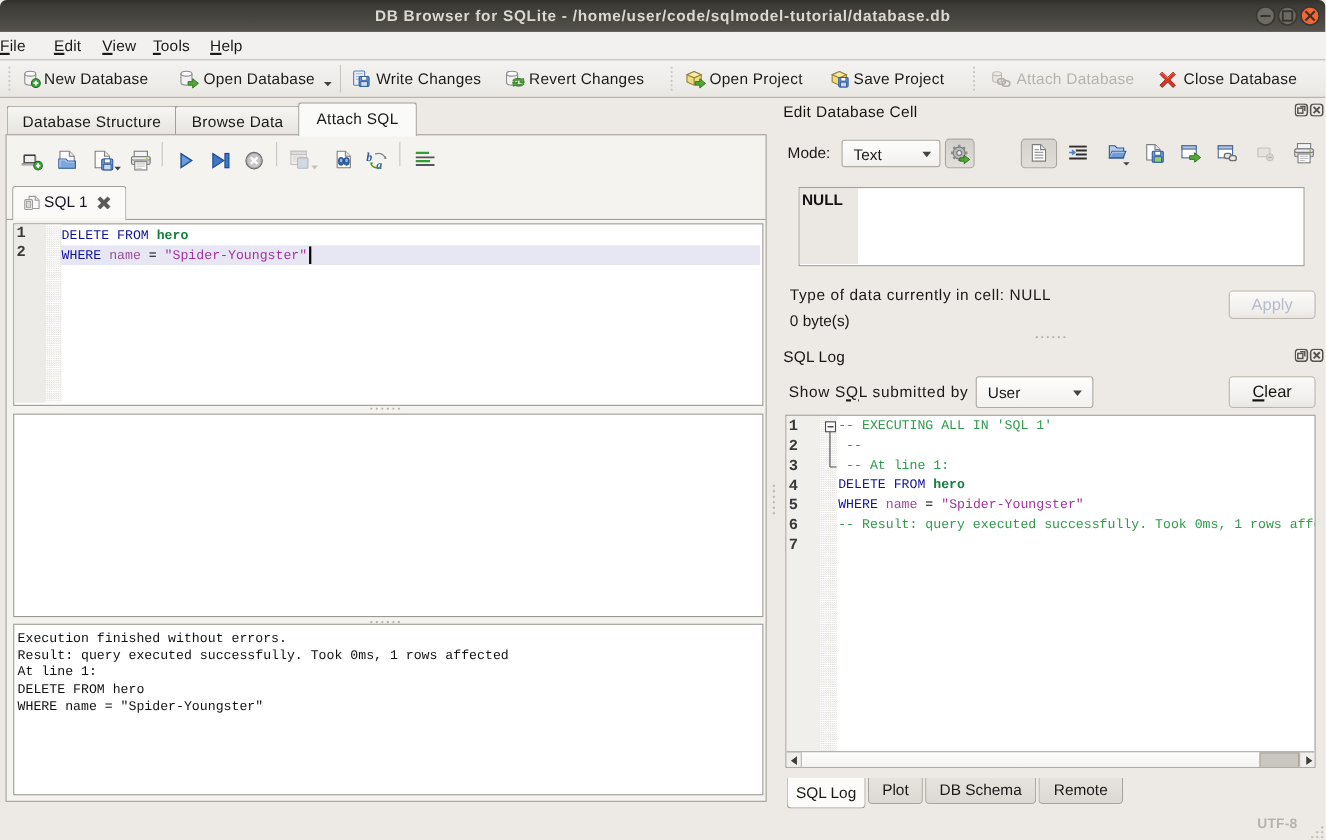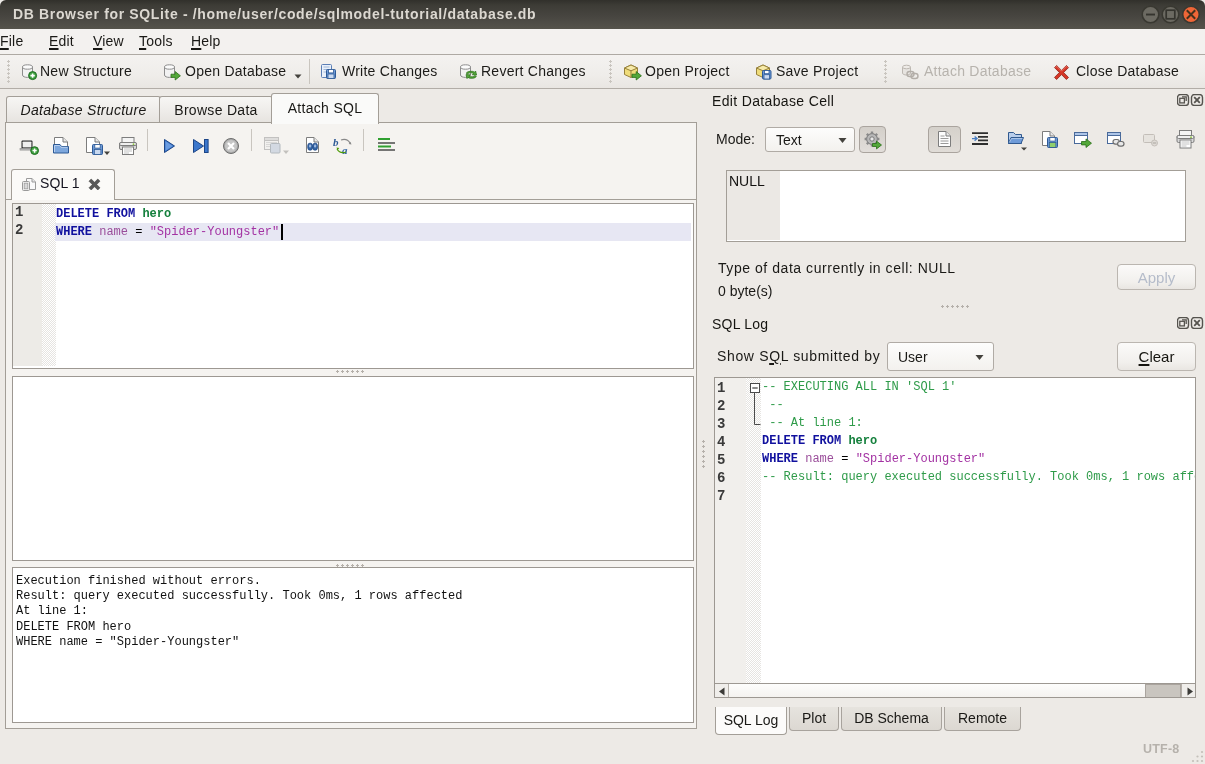--- a/index.html
+++ b/index.html
@@ -4,21 +4,21 @@
 <style>
 html,body{margin:0;padding:0;}
 body{width:1205px;height:764px;position:relative;overflow:hidden;background:#ffffff;
   font-family:"Liberation Sans",sans-serif;}
 .abs{position:absolute;}
 #win{position:absolute;left:0;top:0;width:1205px;height:764px;background:#edeae6;}
 
 #titlebar{position:absolute;left:0;top:0;width:1205px;height:29px;
   background:linear-gradient(180deg,#31302b 0%,#3d3c36 18%,#474540 55%,#55534b 100%);
   border-radius:6px 6px 0 0;}
-#titlebar .t{position:absolute;left:13px;right:0;top:6px;text-align:left;
+#titlebar .t{position:absolute;left:0;right:0;top:6px;text-align:center;
   font-size:14px;font-weight:bold;color:#dcd8d1;letter-spacing:0.65px;}
 
 #menubar{position:absolute;left:0;top:29px;width:1205px;height:25px;background:#f3f1ef;
   border-bottom:1px solid #aea9a3;}
 #menubar span{position:absolute;top:4px;font-size:14px;color:#1a1916;letter-spacing:0.2px;}
 #menubar u{text-decoration-thickness:1.5px;text-underline-offset:2px;}
 
 #toolbar{position:absolute;left:0;top:55px;width:1205px;height:33px;
   background:linear-gradient(180deg,#f4f2f0 0%,#efedea 60%,#e9e6e2 100%);
   border-bottom:1px solid #b2ada7;}
@@ -32,21 +32,21 @@
 .mtab{position:absolute;font-size:14px;letter-spacing:0.3px;color:#1a1916;text-align:center;
   border:1px solid #a39e97;border-bottom:none;border-radius:3px 3px 0 0;
   background:linear-gradient(180deg,#f7f6f4 0%,#eeece9 55%,#e6e3df 100%);}
 #mtab-active{background:#fafaf9;}
 
 #lframe{position:absolute;left:5px;top:122px;width:692px;height:607px;
   background:#f5f3f0;border:1px solid #a39e97;box-sizing:border-box;}
 #lframe .box{position:absolute;background:#fff;border:1px solid #9d9892;}
 
 .mono{font-family:"Liberation Mono",monospace;font-size:12px;line-height:18px;white-space:pre;}
-.kw{color:#10109e;font-weight:bold;}
+.kw{color:#10109e;font-weight:normal;}
 .tbl{color:#15803d;font-weight:bold;margin-top:20px;}
 .idf{color:#9a4d9a;}
 .str{color:#a332a3;}
 .cmt{color:#2e9b49;}
 .gutter{position:absolute;background:#edebe7;font-family:"Liberation Mono",monospace;
   font-weight:bold;font-size:14px;color:#3a3a3a;line-height:18px;text-align:left;}
 .foldm{position:absolute;background:
   repeating-conic-gradient(#e6e4e1 0% 25%, #ffffff 0% 50%);background-size:2px 2px;}
 
 .dtitle{position:absolute;font-size:14px;letter-spacing:0.2px;color:#161511;}
@@ -80,21 +80,21 @@
   </div>
   <div id="toolbar">
     <div class="grip" style="left:7px"></div>
     <div class="tbitem" style="left:21px">
       <svg class="abs" style="left:-2px;top:7px" width="20" height="20" viewBox="0 0 20 20">
         <path d="M3.5 5 L3.5 13 C3.5 14.6 6 15.4 8.5 15.4 C11 15.4 13.5 14.6 13.5 13 L13.5 5" fill="#f2f2f2" stroke="#8d8d8d"></path>
         <ellipse cx="8.5" cy="5" rx="5" ry="2.2" fill="#fbfbfb" stroke="#8d8d8d"></ellipse>
         <circle cx="13.6" cy="13.6" r="4" fill="#3fa040" stroke="#1e6c20"></circle>
         <path d="M11.4 13.6 h4.4 M13.6 11.4 v4.4" stroke="#fff" stroke-width="1.6"></path>
       </svg>
-      <span class="lbl" style="left:19px">New Structure</span>
+      <span class="lbl" style="left:19px">New Database</span>
       </div>
     <div class="tbitem" style="left:163px">
       <svg class="abs" style="left:-2px;top:7px" width="22" height="20" viewBox="0 0 22 20">
         <path d="M3.5 5 L3.5 13 C3.5 14.6 6 15.4 8.5 15.4 C11 15.4 13.5 14.6 13.5 13 L13.5 5" fill="#f2f2f2" stroke="#8d8d8d"></path>
         <ellipse cx="8.5" cy="5" rx="5" ry="2.2" fill="#fbfbfb" stroke="#8d8d8d"></ellipse>
         <path d="M10 12.2 h4.2 v-2.6 l5.2 4.2 -5.2 4.2 v-2.6 h-4.2 z" fill="#53a839" stroke="#2a6d18" stroke-width="0.8"></path>
       </svg>
       <span class="lbl" style="left:22px">Open Database</span>
       <svg class="abs" style="left:131px;top:19px" width="8" height="5" viewBox="0 0 8 5">
           <path d="M0.5 0.5 L7.5 0.5 L4 4.5z" fill="#44423d"></path>
@@ -152,21 +152,21 @@
       </div>
     <div class="tbitem" style="left:1053px">
       <svg class="abs" style="left:0px;top:9px" width="17" height="16" viewBox="0 0 17 16">
         <path d="M1.5 3.6 L3.6 1.5 L8.5 6.4 L13.4 1.5 L15.5 3.6 L10.6 8.5 L15.5 13.4 L13.4 15.5 L8.5 10.6 L3.6 15.5 L1.5 13.4 L6.4 8.5 Z" fill="#d63727" stroke="#8f1f14" stroke-width="0.8"></path>
         <path d="M2.2 3.6 L3.6 2.2 L8.5 7.1 L13.4 2.2 L14.8 3.6" fill="none" stroke="#ea7b6e" stroke-width="0.9"></path>
       </svg>
       <span class="lbl" style="left:23px">Close Database</span>
       </div>
   </div>
 
-  <div class="mtab" style="left:6px;top:96px;width:153px;height:26px;line-height:26px;font-style:italic;">Database Structure</div>
+  <div class="mtab" style="left:6px;top:96px;width:153px;height:26px;line-height:26px;">Database Structure</div>
   <div class="mtab" style="left:159px;top:96px;width:112px;height:26px;line-height:26px;">Browse Data</div>
   <div class="mtab" id="mtab-active" style="left:271px;top:93px;width:106px;height:30px;line-height:29px;z-index:3;">Attach SQL</div>
 
   <div id="lframe">
 
     <div id="sqltoolbar" class="abs" style="left:0;top:0;width:690px;height:46px;">
       <svg class="abs" style="left:13px;top:13px" width="22" height="20" viewBox="0 0 22 20">
         <path d="M2.5 12.5 L2.5 6 Q2.5 4.5 4 4.5 L12 4.5 Q13.5 4.5 13.5 6 L13.5 12.5 Z" fill="linear-gradient(#fff,#ccc)" stroke="#8d8d8d"></path>
         <path d="M3.5 11.5 L3.5 6.2 Q3.5 5.5 4.2 5.5 L11.8 5.5 Q12.5 5.5 12.5 6.2 L12.5 11.5 Z" fill="#efefef"></path>
         <rect x="1" y="12.5" width="14" height="1.6" fill="#b9b9b9" stroke="#8d8d8d" stroke-width="0.6"></rect>
@@ -356,21 +356,21 @@
       <rect x="2" y="6.5" width="17" height="7" rx="1.5" fill="#d9d9d9" stroke="#7d7d7d"></rect>
       <rect x="2" y="6.5" width="17" height="3" rx="1.5" fill="#efefef" stroke="#7d7d7d"></rect>
       <circle cx="16" cy="8.2" r="0.9" fill="#8cc63f"></circle>
       <rect x="5" y="11" width="11" height="8" fill="#fff" stroke="#7d7d7d"></rect>
       <path d="M6.5 13h8 M6.5 15h8 M6.5 17h5" stroke="#bbb" stroke-width="0.9"></path>
     </svg>
   </div>
 
   <div class="abs" style="left:726px;top:170px;width:460px;height:72px;background:#fff;border:1px solid #a39e97;box-sizing:border-box;">
     <div class="abs" style="left:0;top:0;width:53px;height:69px;background:#ebe8e4;"></div>
-    <div class="abs" style="left:2px;top:2px;font-size:14px;font-weight:normal;color:#131210;">NULL</div>
+    <div class="abs" style="left:2px;top:2px;font-size:14px;font-weight:bold;color:#131210;">NULL</div>
   </div>
   <div class="abs" style="left:718px;top:260px;font-size:14px;letter-spacing:0.55px;color:#1a1916;">Type of data currently in cell: NULL</div>
   <div class="abs" style="left:718px;top:283px;font-size:14px;color:#1a1916;">0 byte(s)</div>
   <div class="btn" style="left:1117px;top:264px;width:79px;height:26px;line-height:25px;color:#b5bcca;">Apply</div>
   <div class="abs" style="left:941px;top:305px;width:30px;height:3px;
       background-image:radial-gradient(circle at 1.5px 1.5px,#b5b0aa 1px,transparent 1.2px);background-size:5px 3px;"></div>
 
   <div class="dtitle" style="left:712px;top:316px;">SQL Log</div>
   <svg class="abs" style="left:1177px;top:317px" width="27" height="12" viewBox="0 0 27 12">
     <rect x="0.5" y="0.5" width="11" height="11" rx="3" fill="none" stroke="#55534e" stroke-width="1.4"></rect>

